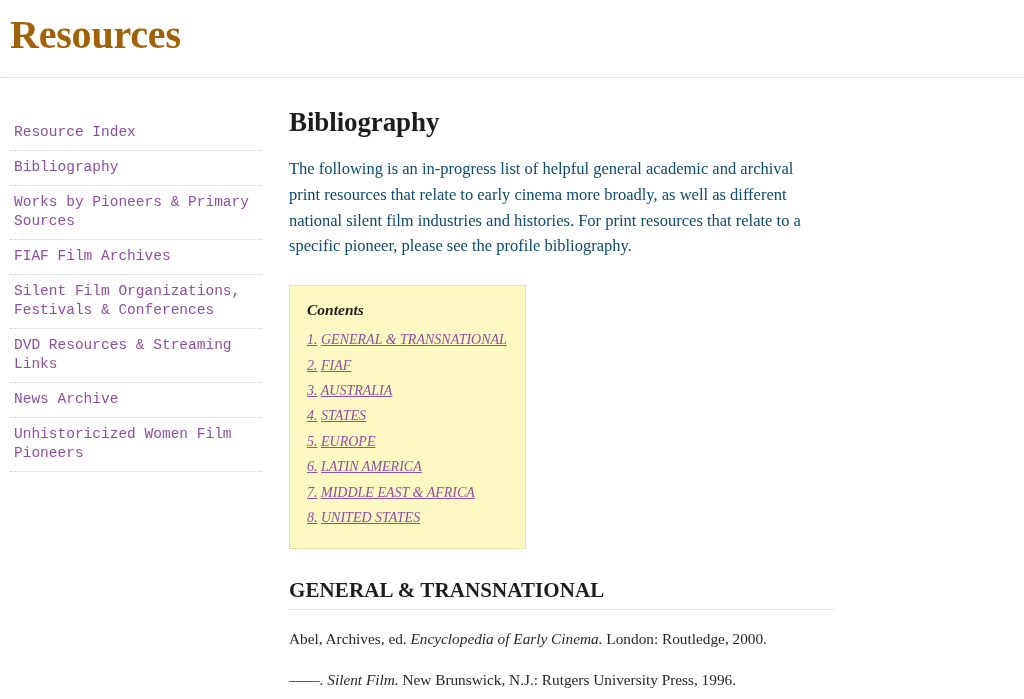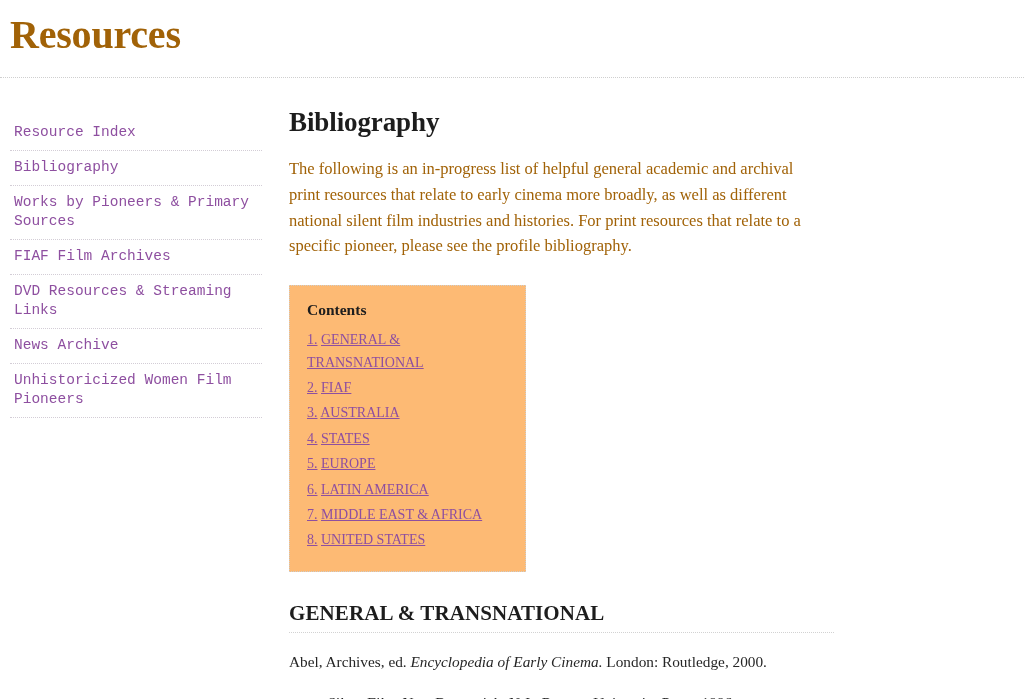--- a/index.html
+++ b/index.html
@@ -87,31 +87,32 @@
     line-height: 32px;
     margin: 0 0 18px 0;
     color: #1d1d1d;
     letter-spacing: -0.1px;
   }
   .intro {
     font-size: 16.5px;
     line-height: 25.8px;
     margin: 0 0 26px 0;
     width: 532px;
-    color: #a16207;
+    color: #0c4a6e;
   }
 
   
   .contents-box {
     border: 1px dotted #cdcdcd;
     width: 237px;
     box-sizing: border-box;
     padding: 14px 16px 16px 17px;
     margin: 0 0 28px 0;
-    background: #fdba74;
+    background: #fef9c3;
+    font-style: italic;
   }
   .contents-heading {
     font-weight: bold;
     font-size: 15.5px;
     line-height: 20px;
     margin: 0 0 9px 0;
     color: #1d1d1d;
   }
   .contents-list {
     list-style: none;
@@ -181,20 +182,23 @@
       <li class="nav-item">
         <a class="nav-link">Bibliography</a>
       </li>
       <li class="nav-item">
         <a class="nav-link">Works by Pioneers &amp; Primary Sources</a>
       </li>
       <li class="nav-item">
         <a class="nav-link">FIAF Film Archives</a>
       </li>
       <li class="nav-item">
+        <a class="nav-link">Silent Film Organizations, Festivals &amp; Conferences</a>
+      </li>
+      <li class="nav-item">
         <a class="nav-link">DVD Resources &amp; Streaming Links</a>
       </li>
       <li class="nav-item">
         <a class="nav-link">News Archive</a>
       </li>
       <li class="nav-item">
         <a class="nav-link">Unhistoricized Women Film Pioneers</a>
       </li>
     </ul>
   </nav>

